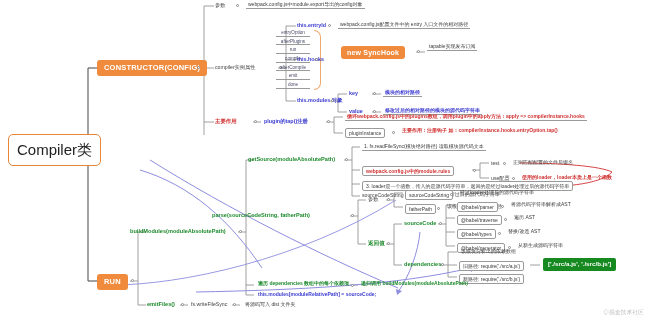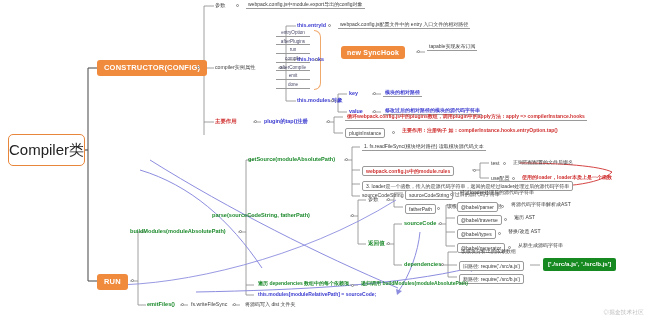--- a/index.html
+++ b/index.html
@@ -13,21 +13,21 @@
   }
   #canvas { position:absolute; inset:0; }
   svg.links { position:absolute; left:0; top:0; width:650px; height:321px; pointer-events:none; }
 
   .node { position:absolute; white-space:nowrap; line-height:1.05; }
 
   
   .root-box {
     border:1.4px solid #e8863c; border-radius:5px;
     background:#fff; color:#222;
-    font-size:15px; padding:7px 0;
+    font-size:15px; padding:7px 8px;
   }
   .orange-box {
     background:#f08a3c; color:#fff; border-radius:3px;
     font-size:7.5px; font-weight:bold; padding:4px 7px;
     letter-spacing:.2px;
   }
   .orange-box.sm { font-size:7px; padding:3px 6px; }
 
   .green-box {
     background:#168a20; color:#fff; border-radius:2px;

